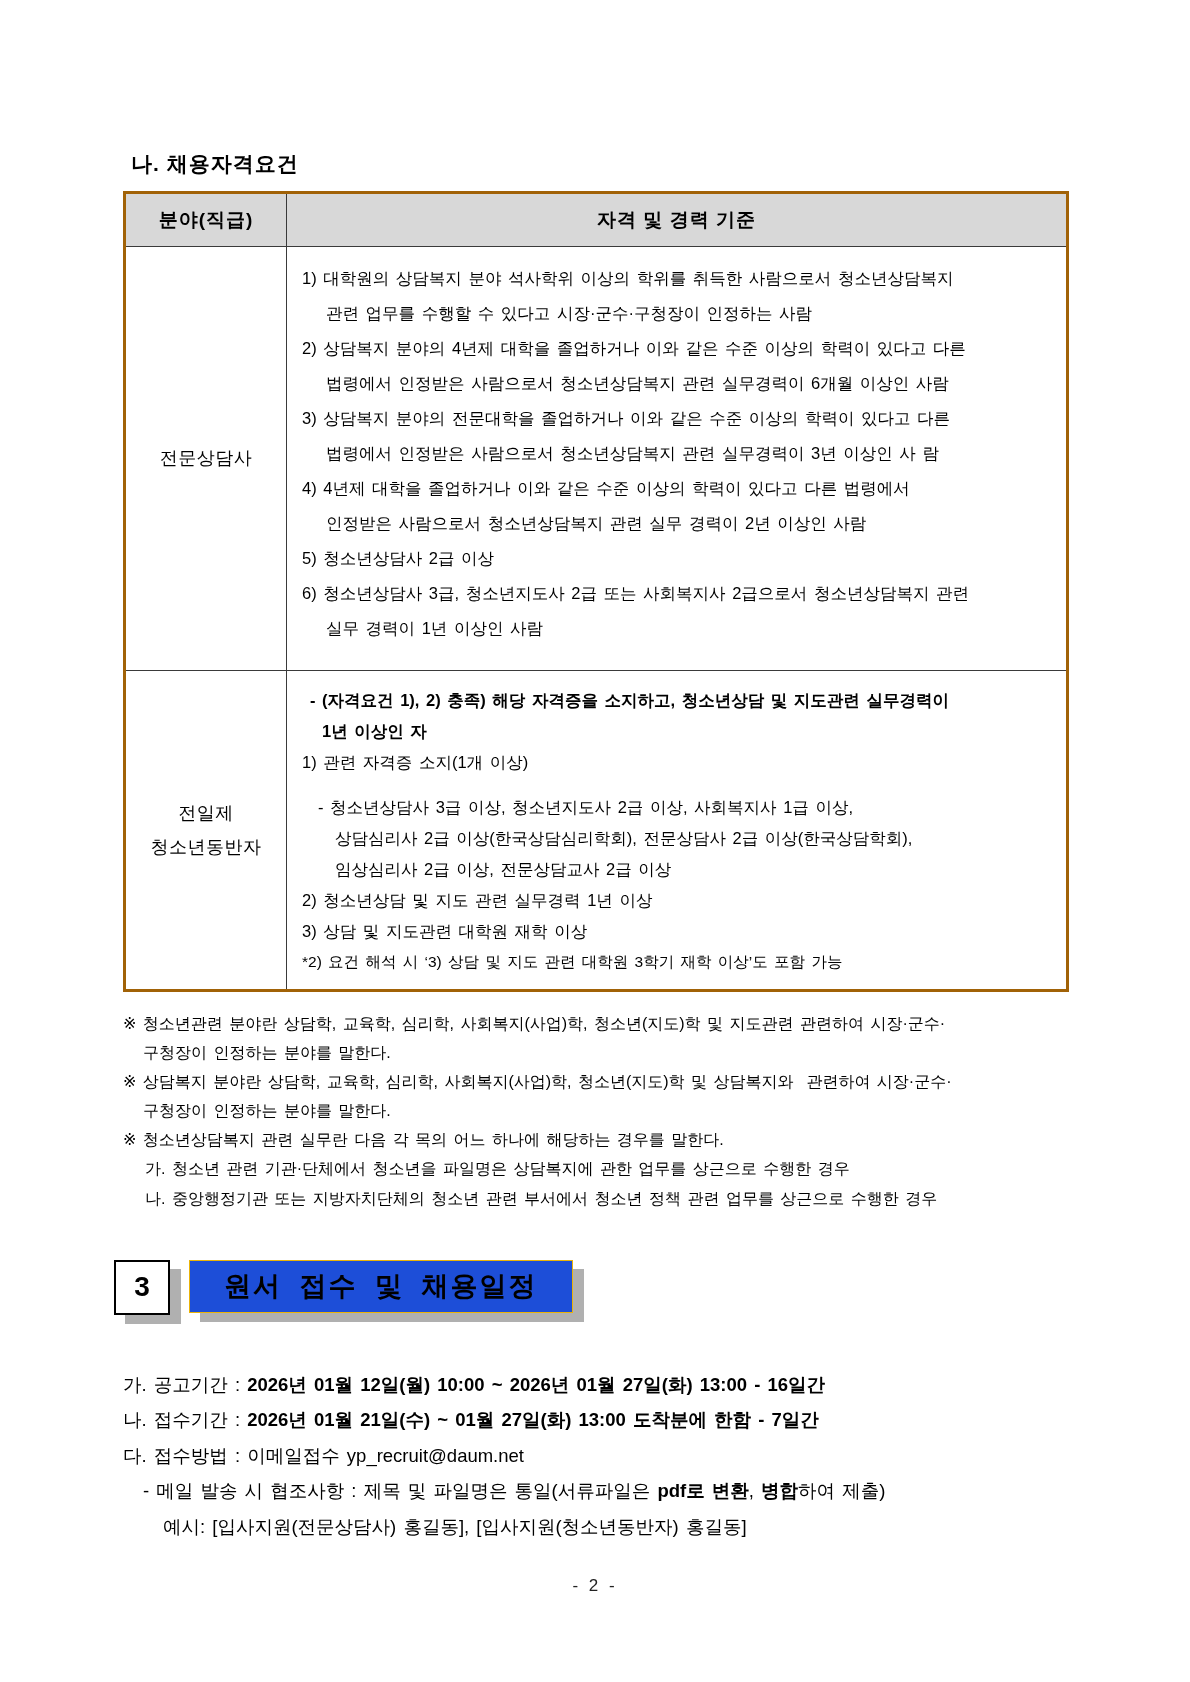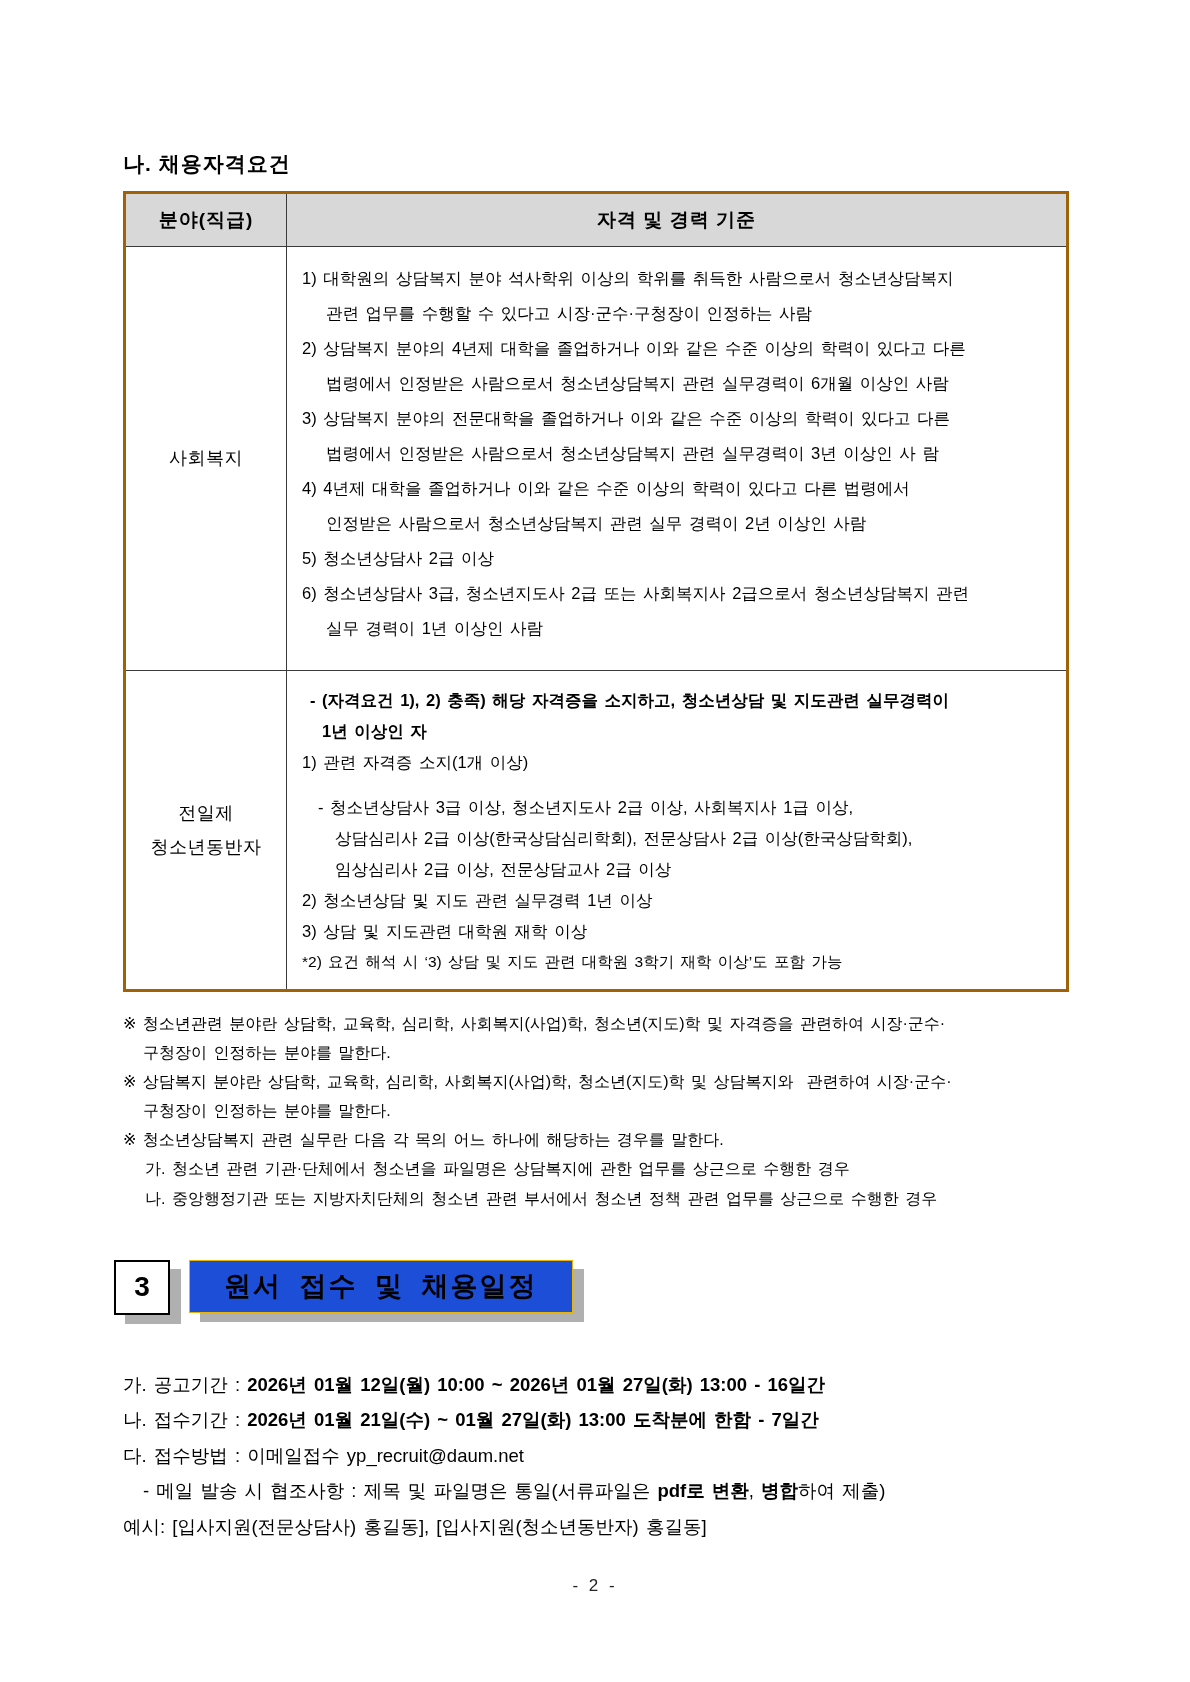--- a/index.html
+++ b/index.html
@@ -3,21 +3,21 @@
 <meta charset="utf-8">
 <style>
   html,body{margin:0;padding:0;background:#fff;}
   body{
     width:1190px;height:1682px;position:relative;
     font-family:"Liberation Sans","DejaVu Sans",sans-serif;
     color:#000;-webkit-font-smoothing:antialiased;
   }
   .content{position:absolute;left:123px;top:150px;width:950px;}
 
-  .heading{font-size:21px;font-weight:bold;margin:0 0 13px 0;letter-spacing:1px;}
+  .heading{font-size:21px;font-weight:bold;margin:0 0 13px 8px;letter-spacing:1px;}
 
   table.qual{border-collapse:collapse;width:946px;border:3px solid #a16207;table-layout:fixed;}
   table.qual th, table.qual td{border:1.5px solid #3a3a3a;}
   th.h1{width:152px;}
   table.qual th{
     background:#d8d8d8;font-size:19px;font-weight:bold;
     padding:13px 4px;letter-spacing:1px;
   }
   td.pos{
     text-align:center;vertical-align:middle;font-size:18px;
@@ -52,21 +52,21 @@
     height:51px;border:1px solid #eab308;background:#1d4ed8;
     box-shadow:11px 9px 0 #b0b0b0;
     display:flex;align-items:center;padding:0 34px;
     font-size:27px;font-weight:bold;letter-spacing:2px;word-spacing:8px;
     margin-left:19px;
   }
 
   .sched{margin-top:41px;font-size:18.5px;line-height:1.92;word-spacing:2px;}
   .sched .val{font-weight:bold;}
   .indent1{margin-left:20px;}
-  .indent2{}
+  .indent2{margin-left:40px;}
 
   .footer{
     position:absolute;top:1576px;left:0;width:1190px;text-align:center;
     font-size:17px;letter-spacing:3px;color:#222;
   }
 </style>
 </head>
 <body>
 
 <div class="content">
@@ -75,21 +75,21 @@
 
   <table class="qual">
     <thead>
       <tr>
         <th class="h1">분야(직급)</th>
         <th class="h2c">자격 및 경력 기준</th>
       </tr>
     </thead>
     <tbody>
       <tr class="r1">
-        <td class="pos">사회복지</td>
+        <td class="pos">전문상담사</td>
         <td class="crit">
           <div class="item">1) 대학원의 상담복지 분야 석사학위 이상의 학위를 취득한 사람으로서 청소년상담복지
 관련 업무를 수행할 수 있다고 시장·군수·구청장이 인정하는 사람</div>
           <div class="item">2) 상담복지 분야의 4년제 대학을 졸업하거나 이와 같은 수준 이상의 학력이 있다고 다른
 법령에서 인정받은 사람으로서 청소년상담복지 관련 실무경력이 6개월 이상인 사람</div>
           <div class="item">3) 상담복지 분야의 전문대학을 졸업하거나 이와 같은 수준 이상의 학력이 있다고 다른
 법령에서 인정받은 사람으로서 청소년상담복지 관련 실무경력이 3년 이상인 사 람</div>
           <div class="item">4) 4년제 대학을 졸업하거나 이와 같은 수준 이상의 학력이 있다고 다른 법령에서
 인정받은 사람으로서 청소년상담복지 관련 실무 경력이 2년 이상인 사람</div>
           <div class="item">5) 청소년상담사 2급 이상</div>
@@ -109,21 +109,21 @@
 임상심리사 2급 이상, 전문상담교사 2급 이상</div>
           <div class="item">2) 청소년상담 및 지도 관련 실무경력 1년 이상</div>
           <div class="item">3) 상담 및 지도관련 대학원 재학 이상</div>
           <div class="item small">*2) 요건 해석 시 ‘3) 상담 및 지도 관련 대학원 3학기 재학 이상’도 포함 가능</div>
         </td>
       </tr>
     </tbody>
   </table>
 
   <div class="notes">
-    <div class="note">※ 청소년관련 분야란 상담학, 교육학, 심리학, 사회복지(사업)학, 청소년(지도)학 및 자격증을 관련하여 시장·군수·
+    <div class="note">※ 청소년관련 분야란 상담학, 교육학, 심리학, 사회복지(사업)학, 청소년(지도)학 및 지도관련 관련하여 시장·군수·
 구청장이 인정하는 분야를 말한다.</div>
     <div class="note">※ 상담복지 분야란 상담학, 교육학, 심리학, 사회복지(사업)학, 청소년(지도)학 및 상담복지와  관련하여 시장·군수·
 구청장이 인정하는 분야를 말한다.</div>
     <div class="note">※ 청소년상담복지 관련 실무란 다음 각 목의 어느 하나에 해당하는 경우를 말한다.</div>
     <div class="note note-sub">가. 청소년 관련 기관·단체에서 청소년을 파일명은 상담복지에 관한 업무를 상근으로 수행한 경우</div>
     <div class="note note-sub">나. 중앙행정기관 또는 지방자치단체의 청소년 관련 부서에서 청소년 정책 관련 업무를 상근으로 수행한 경우</div>
   </div>
 
   <div class="sec-header">
     <div class="num-box">3</div>

